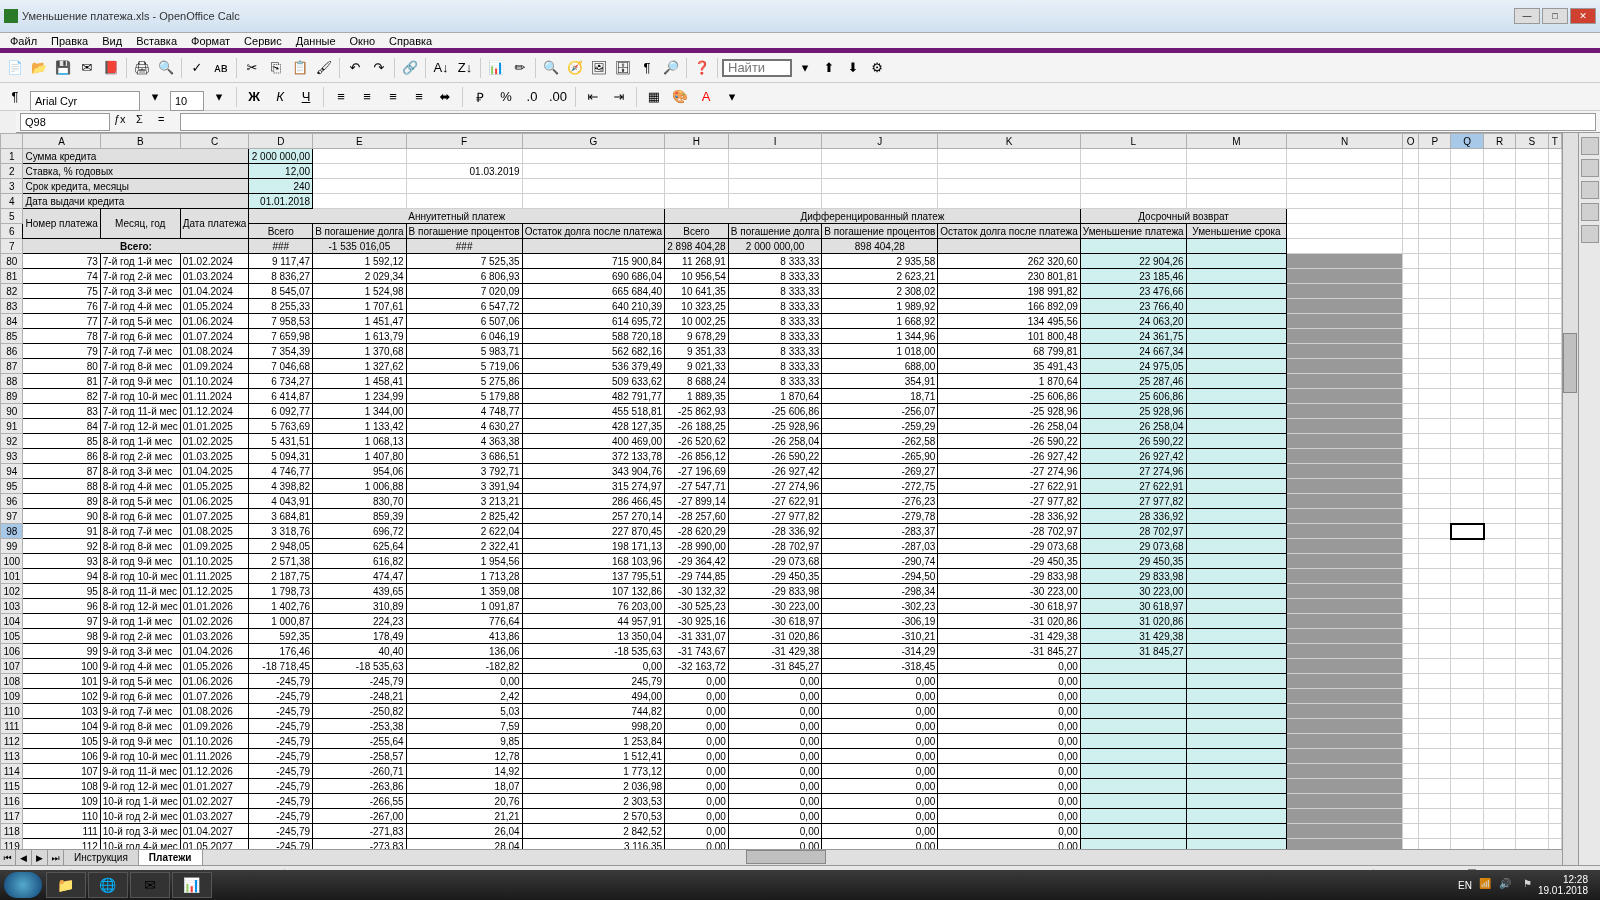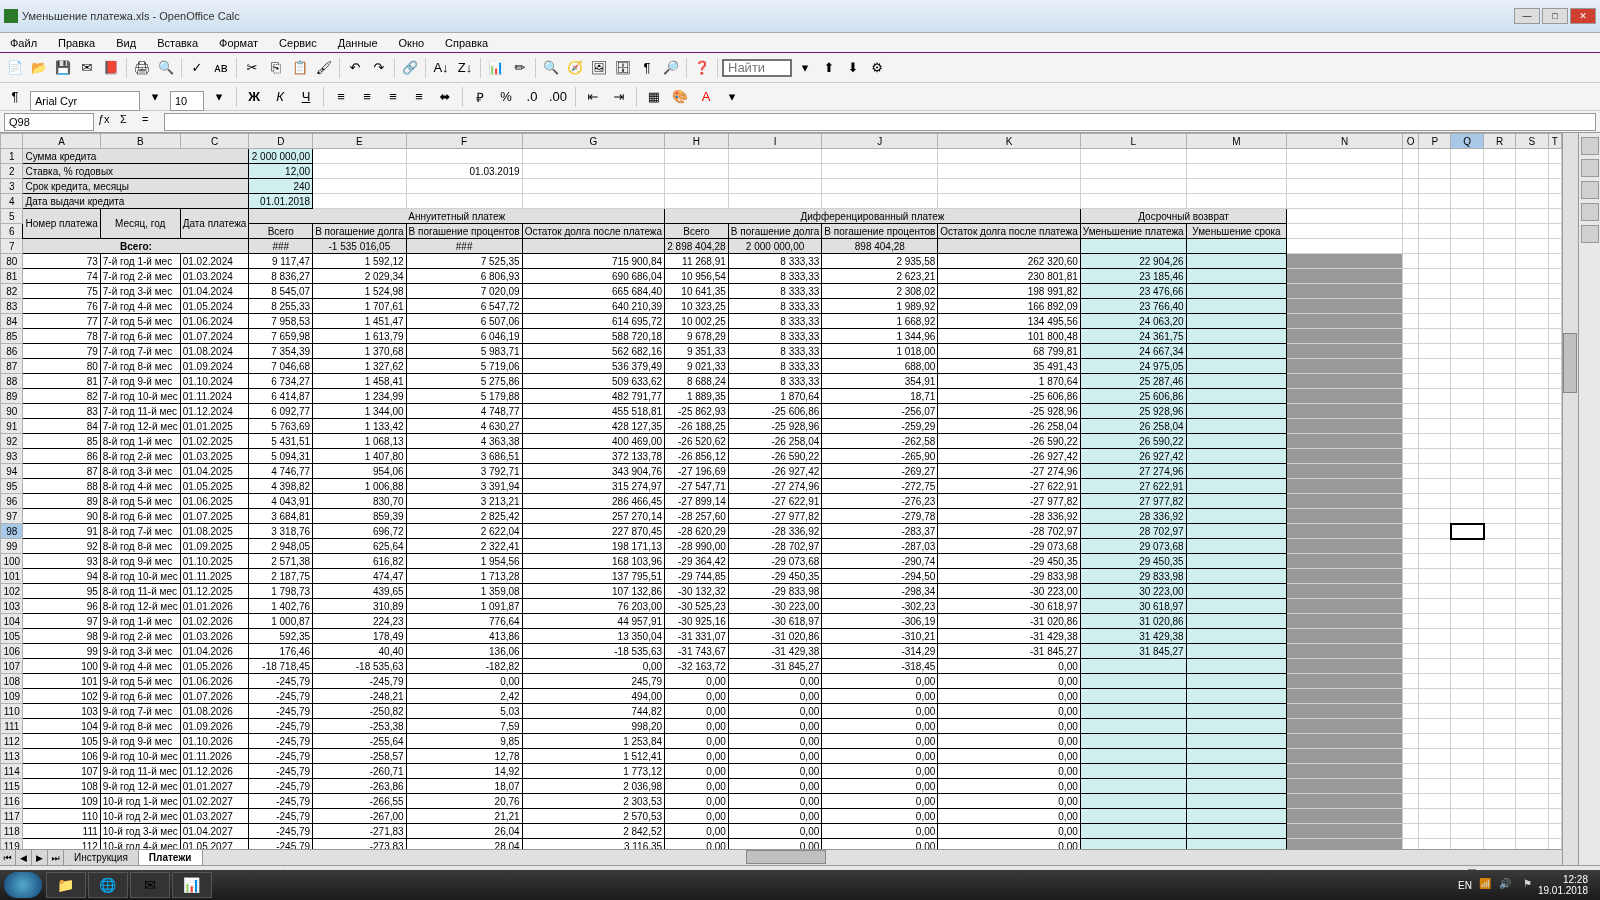--- a/index.html
+++ b/index.html
@@ -3,28 +3,28 @@
 <meta charset="utf-8">
 <style>
 * { box-sizing: border-box; margin: 0; padding: 0; }
 body { font-family: Tahoma, Arial, sans-serif; font-size: 11px; background: #f0f0f0; overflow: hidden; width: 1600px; height: 900px; position: relative; }
 .titlebar { height: 20px; background: linear-gradient(#e8f0f8,#d0e0f0); display: flex; align-items: center; padding: 16px 4px; border-bottom: 1px solid #aaa; }
 .titlebar .icon { width: 14px; height: 14px; background: #2a7a2a; margin-right: 4px; }
 .titlebar .title { flex: 1; color: #333; font-size: 11px; }
 .win-controls { display: flex; gap: 2px; }
 .win-btn { width: 26px; height: 16px; background: #ddd; border: 1px solid #999; font-size: 9px; text-align: center; line-height: 14px; cursor: pointer; }
 .win-btn.close { background: #d04030; color: #fff; }
-.menubar { height: 20px; background: #f4f4f4; display: flex; align-items: center; padding: 0 4px; gap: 9px; border-bottom: 1px solid #701a75; }
+.menubar { height: 20px; background: #f4f4f4; display: flex; align-items: center; padding: 0 4px; gap: 2px; border-bottom: 5px solid #701a75; }
 .menubar span { padding: 2px 6px; cursor: pointer; }
 .toolbar { height: 30px; background: #f4f4f4; display: flex; align-items: center; padding: 0 4px; gap: 2px; border-bottom: 1px solid #ccc; }
 .tbtn { width: 22px; height: 22px; border: 1px solid transparent; display: flex; align-items: center; justify-content: center; cursor: pointer; font-size: 13px; }
 .tsep { width: 1px; height: 20px; background: #ccc; margin: 0 2px; }
 .font-row { height: 28px; background: #f4f4f4; display: flex; align-items: center; padding: 0 4px; gap: 4px; border-bottom: 1px solid #ccc; }
 .combo { height: 20px; border: 1px solid #999; background: #fff; padding: 0 4px; font-size: 11px; margin-top: 8px; }
-.formula-row { height: 22px; background: #f4f4f4; display: flex; align-items: center; padding: 0 4px; gap: 4px; border-bottom: 1px solid #999; }
+.formula-row { height: 22px; background: #f4f4f4; display: flex; align-items: center; padding: 0 4px; gap: 4px; border-bottom: 1px solid #999; margin-left: 16px; }
 .cellref { width: 90px; height: 18px; border: 1px solid #999; background: #fff; padding: 0 4px; font-size: 11px; }
 .fx-btn { width: 18px; height: 18px; cursor: pointer; }
 .formula-input { flex: 1; height: 18px; border: 1px solid #999; background: #fff; padding: 0 4px; }
 .main { display: flex; height: 732px; }
 .sheet-area { flex: 1; overflow: hidden; background: #fff; position: relative; display: flex; flex-direction: column; }
 .right-tools { width: 22px; background: #e8e8e8; border-left: 1px solid #999; display: flex; flex-direction: column; gap: 4px; padding-top: 4px; align-items: center; }
 .right-tools div { width: 18px; height: 18px; background: #d0d0d0; border: 1px solid #999; cursor: pointer; }
 .grid-wrap { overflow: hidden; flex: 1; }
 table.grid { border-collapse: collapse; table-layout: fixed; font-size: 10px; }
 table.grid th { background: #e8e8e8; border: 1px solid #b0b0b0; font-weight: normal; text-align: center; height: 15px; position: sticky; }

